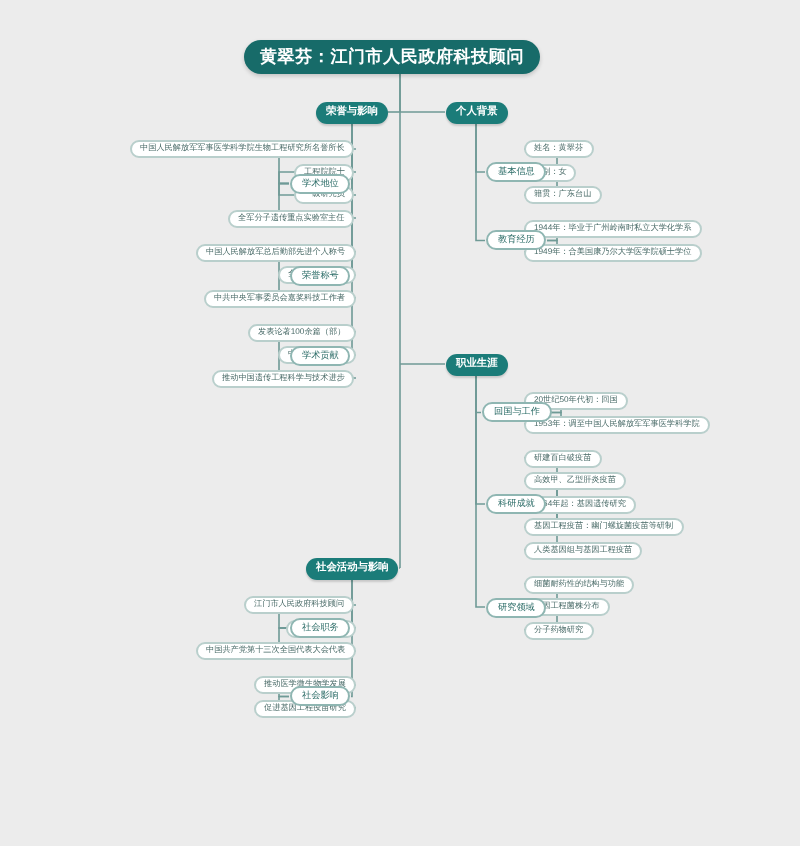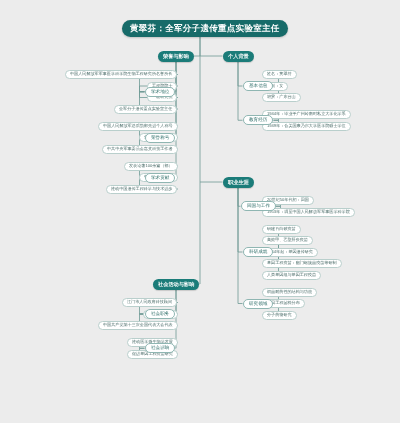--- a/index.html
+++ b/index.html
@@ -106,21 +106,21 @@
       <path d="M 144.5 348.25 H 139.5 V 342.5 H 178" fill="none" stroke="#6f9a96" stroke-width="0.8"></path>
       <path d="M 144.5 348.25 H 139.5 V 354 H 178" fill="none" stroke="#6f9a96" stroke-width="0.8"></path>
       <path d="M 200 36.5 V 56" fill="none" stroke="#6f9a96" stroke-width="0.8"></path>
       <path d="M 194 56 H 200" fill="none" stroke="#6f9a96" stroke-width="0.8"></path>
       <path d="M 200 56 H 222.5" fill="none" stroke="#6f9a96" stroke-width="0.8"></path>
       <path d="M 200 36.5 V 284" fill="none" stroke="#6f9a96" stroke-width="0.8"></path>
       <path d="M 200 182 H 222.5" fill="none" stroke="#6f9a96" stroke-width="0.8"></path>
       <path d="M 200 284 H 199.5" fill="none" stroke="#6f9a96" stroke-width="0.8"></path>
     </svg>
   <div id="nodes">
-      <div class="node n-root" style="height: 17px; left: 122px; top: 20px;">黄翠芬：全军分子遗传重点实验室主任</div>
+      <div class="node n-root" style="height: 17px; left: 122px; top: 20px;">黄翠芬：江门市人民政府科技顾问</div>
       <div class="node n-l1" style="height: 11px; left: 158px; top: 51px;">荣誉与影响</div>
       <div class="node n-l3" style="height: 9px; left: 65px; top: 70px;">中国人民解放军军事医学科学院生物工程研究所名誉所长</div>
       <div class="node n-l3" style="height: 9px; left: 147px; top: 82px;">工程院院士</div>
       <div class="node n-l3" style="height: 9px; left: 147px; top: 93px;">一级研究员</div>
       <div class="node n-l3" style="height: 9px; left: 114px; top: 105px;">全军分子遗传重点实验室主任</div>
       <div class="node n-l2" style="height: 10px; left: 145px; top: 87px;">学术地位</div>
       <div class="node n-l3" style="height: 9px; left: 98px; top: 122px;">中国人民解放军总后勤部先进个人称号</div>
       <div class="node n-l3" style="height: 9px; left: 139px; top: 133px;">全国三八红旗手</div>
       <div class="node n-l3" style="height: 9px; left: 102px; top: 145px;">中共中央军事委员会嘉奖科技工作者</div>
       <div class="node n-l2" style="height: 10px; left: 145px; top: 133px;">荣誉称号</div>

